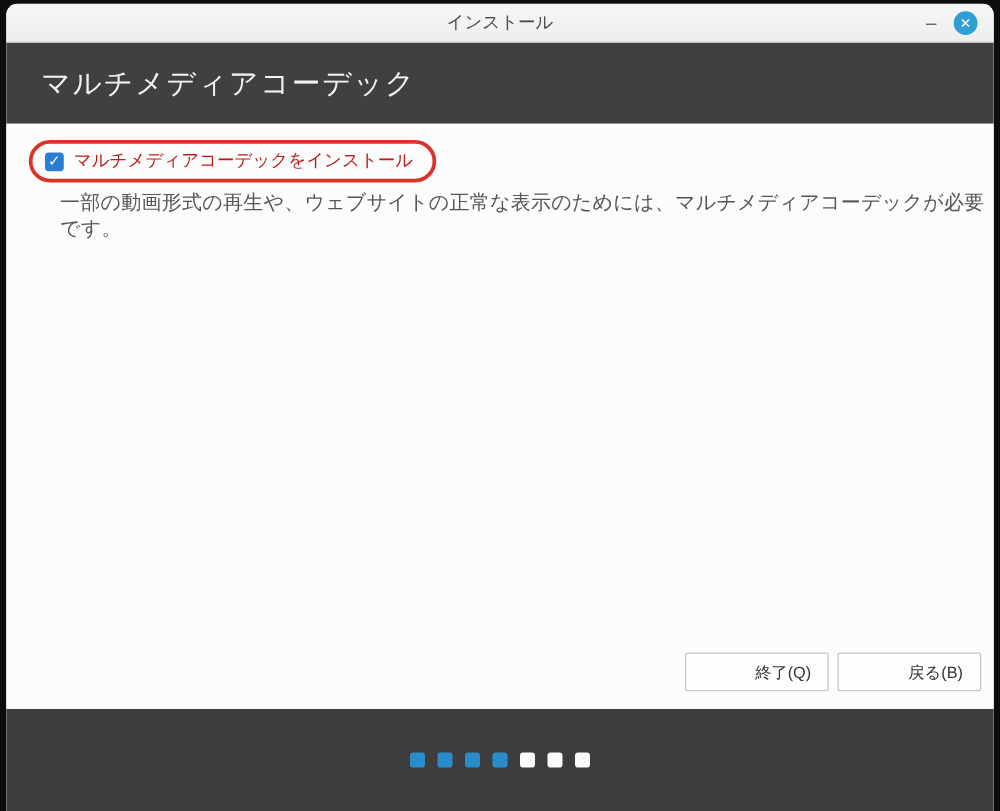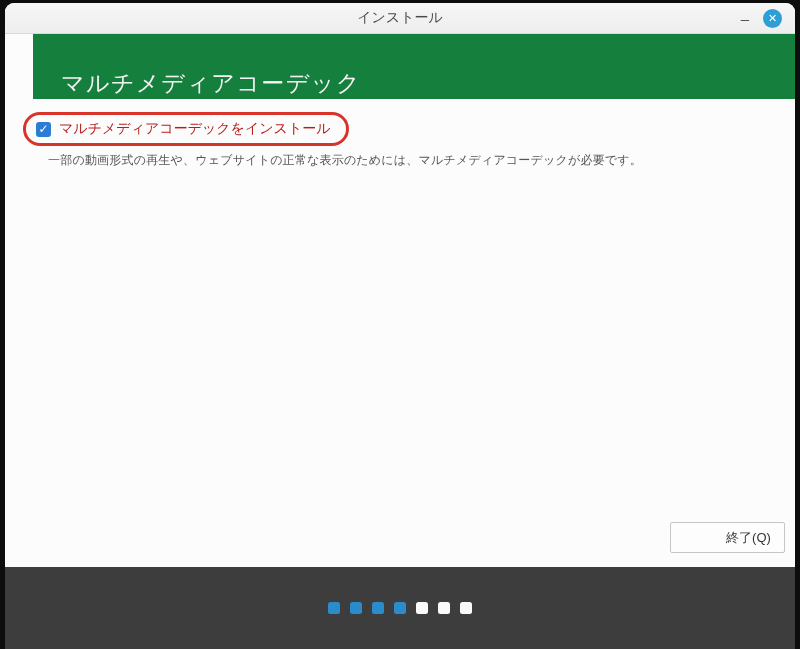--- a/index.html
+++ b/index.html
@@ -61,25 +61,24 @@
     font-weight: bold;
     display: flex;
     align-items: center;
     justify-content: center;
     cursor: default;
   }
   
   .page-header {
     height: 65px;
     flex: 0 0 65px;
-    background: #15803d;
-    display: flex;
-    align-items: flex-end;
+    background: #404040;
+    display: flex;
+    align-items: center;
     padding-left: 28px;
-    margin-left: 28px;
   }
   .page-header-title {
     color: #f2f2f2;
     font-size: 23px;
     letter-spacing: 1.5px;
   }
   
   .content {
     flex: 1 1 auto;
     background: #fcfcfc;
@@ -107,21 +106,21 @@
   }
   .checkbox:not(.checked) { background: #fff; border: 1px solid #999; color: transparent; }
   .checkbox-label {
     margin-left: 8px;
     font-size: 14px;
     color: #b91c1c;
     white-space: nowrap;
   }
   .description {
     margin: 6px 0 0 43px;
-    font-size: 12px;
+    font-size: 16px;
     color: #555;
     letter-spacing: 0.2px;
   }
   
   .button-row {
     position: absolute;
     right: 10px;
     bottom: 14px;
     display: flex;
     align-items: center;
@@ -180,20 +179,21 @@
 
     <div class="checkbox-annotation">
       <div class="checkbox checked">✓</div>
       <div class="checkbox-label">マルチメディアコーデックをインストール</div>
     </div>
 
     <div class="description">一部の動画形式の再生や、ウェブサイトの正常な表示のためには、マルチメディアコーデックが必要です。</div>
 
     <div class="button-row">
       <div class="btn">終了(Q)</div>
+      <div class="btn">戻る(B)</div>
     </div>
 
   </div>
 
   <div class="footer">
     <div class="dots">
         <div class="dot done"></div>
         <div class="dot done"></div>
         <div class="dot done"></div>
         <div class="dot done"></div>

